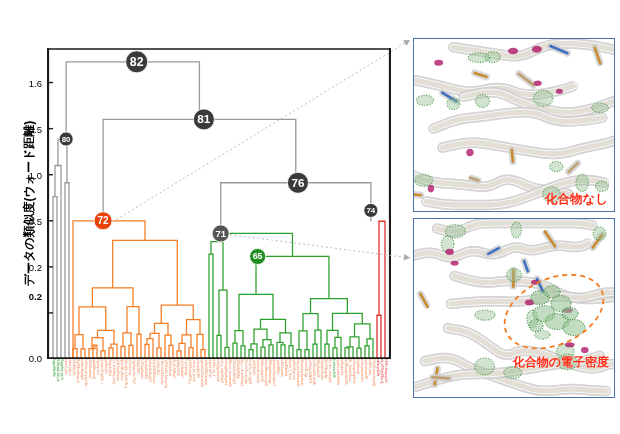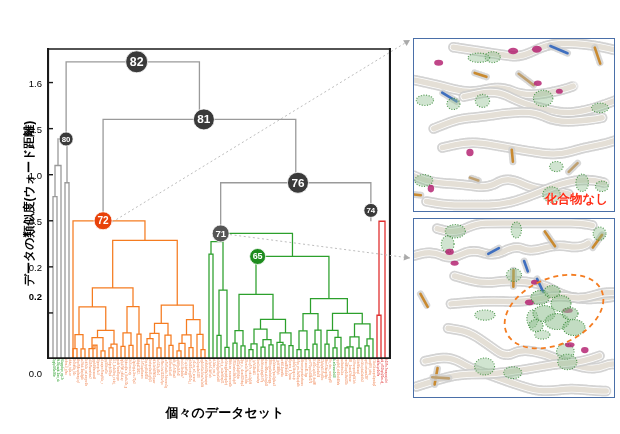--- a/index.html
+++ b/index.html
@@ -63,21 +63,20 @@
   }
   #panel-bot .panel-cap{font-size:12px;right:5px;bottom:26px;}
 </style>
 </head>
 <body>
 
 <div id="root">
 
 
   <div class="ylabel">データの類似度(ウォード距離)</div>
-  <div class="xlabel">個々のデータセット</div>
 
   <div class="plot" id="plot">
     <svg class="plot-svg" id="dendro-svg" width="344" height="311">
         <path d="M 6 311 L 6 148.5888888888889 L 10 148.5888888888889 L 10 311" fill="none" stroke="#9a9a9a" stroke-width="1.3" stroke-linecap="butt" stroke-linejoin="miter"></path>
         <path d="M 8 148.5888888888889 L 8 117.48888888888891 L 14 117.48888888888891 L 14 311" fill="none" stroke="#9a9a9a" stroke-width="1.3" stroke-linecap="butt" stroke-linejoin="miter"></path>
         <path d="M 18 311 L 18 134.76666666666668 L 22 134.76666666666668 L 22 311" fill="none" stroke="#9a9a9a" stroke-width="1.3" stroke-linecap="butt" stroke-linejoin="miter"></path>
         <path d="M 11 117.48888888888891 L 11 90.9962962962963 L 20 90.9962962962963 L 20 134.76666666666668" fill="none" stroke="#9a9a9a" stroke-width="1.3" stroke-linecap="butt" stroke-linejoin="miter"></path>
         <path d="M 26 311 L 26 300.65759211769307 L 30 300.65759211769307 L 30 311" fill="none" stroke="#f57c20" stroke-width="1.25" stroke-linecap="butt" stroke-linejoin="miter"></path>
         <path d="M 34 311 L 34 300.992172312492 L 38 300.992172312492 L 38 311" fill="none" stroke="#f57c20" stroke-width="1.25" stroke-linecap="butt" stroke-linejoin="miter"></path>
         <path d="M 28 300.65759211769307 L 28 286.51178445558855 L 36 286.51178445558855 L 36 300.992172312492" fill="none" stroke="#f57c20" stroke-width="1.25" stroke-linecap="butt" stroke-linejoin="miter"></path>
@@ -196,21 +195,21 @@
         </g>
         <g>
           <circle cx="173.68" cy="185.44814814814814" r="8.5" fill="#555555" stroke="#ffffff" stroke-width="0.8"></circle>
           <text x="173.68" y="188.59314814814815" text-anchor="middle" font-family="&quot;Liberation Sans&quot;, sans-serif" font-size="9.520000000000001px" font-weight="bold" fill="#ffffff">71</text>
         </g>
         <g>
           <circle cx="210.64" cy="208.48518518518517" r="8" fill="#1e8c1e" stroke="#ffffff" stroke-width="0.8"></circle>
           <text x="210.64" y="211.44518518518518" text-anchor="middle" font-family="&quot;Liberation Sans&quot;, sans-serif" font-size="8.96px" font-weight="bold" fill="#ffffff">65</text>
         </g>
       </svg>
-  <div class="ytick" style="top: 325px;">0.0</div>
+  <div class="ytick" style="top: 310px;">0.0</div>
       <div class="ytick" style="top: 248px; font-weight: bold;">0.2</div>
       <div class="ytick" style="top: 218.852px;">0.2</div>
       <div class="ytick" style="top: 172.778px;">0.5</div>
       <div class="ytick" style="top: 126.704px;">1.0</div>
       <div class="ytick" style="top: 80.6296px;">0.5</div>
       <div class="ytick" style="top: 34.5556px;">1.6</div>
     </div>
 
   <div class="leafstrip" id="leafstrip">
       <div class="leaflab" style="left: 7.1px; color: rgb(44, 160, 44);">5ygkp6lf1w00te</div>
@@ -559,15 +558,16 @@
           <ellipse cx="143" cy="102.56" rx="12" ry="8" fill="none" stroke="#3f8f3f" stroke-width="1.1" stroke-dasharray="1,1.5"></ellipse>
           <ellipse cx="160" cy="108.56" rx="11" ry="8" fill="#8fbf8f" opacity="0.55"></ellipse>
           <ellipse cx="160" cy="108.56" rx="11" ry="8" fill="none" stroke="#3f8f3f" stroke-width="1.1" stroke-dasharray="1,1.5"></ellipse>
           <ellipse cx="156" cy="94.56" rx="8" ry="6" fill="#8fbf8f" opacity="0.55"></ellipse>
           <ellipse cx="156" cy="94.56" rx="8" ry="6" fill="none" stroke="#3f8f3f" stroke-width="1.1" stroke-dasharray="1,1.5"></ellipse>
           <ellipse cx="122" cy="106.56" rx="7" ry="6" fill="#8fbf8f" opacity="0.55"></ellipse>
           <ellipse cx="122" cy="106.56" rx="7" ry="6" fill="none" stroke="#3f8f3f" stroke-width="1.1" stroke-dasharray="1,1.5"></ellipse>
         </g>
         <ellipse cx="140" cy="92.56" rx="52" ry="33" fill="none" stroke="#f47c20" stroke-width="1.8" stroke-dasharray="5,4" transform="rotate(-24 140 92.56)"></ellipse>
       </svg>
+    <div class="panel-cap">化合物の電子密度</div>
   </div>
 
 </div>
 
 </body></html>

